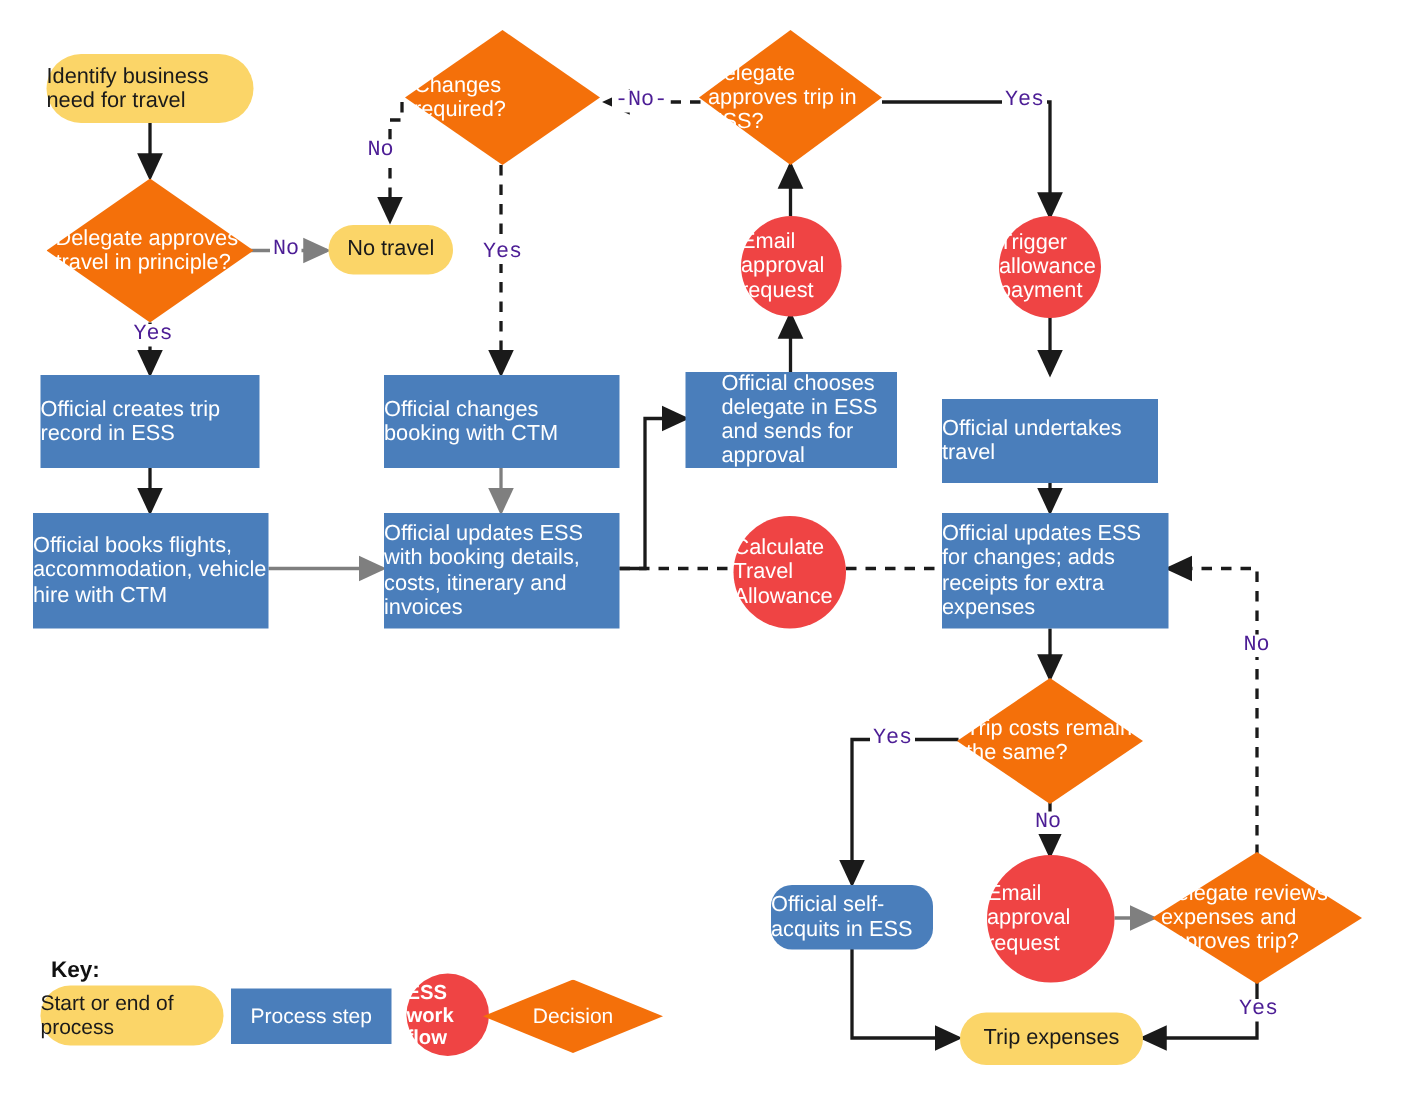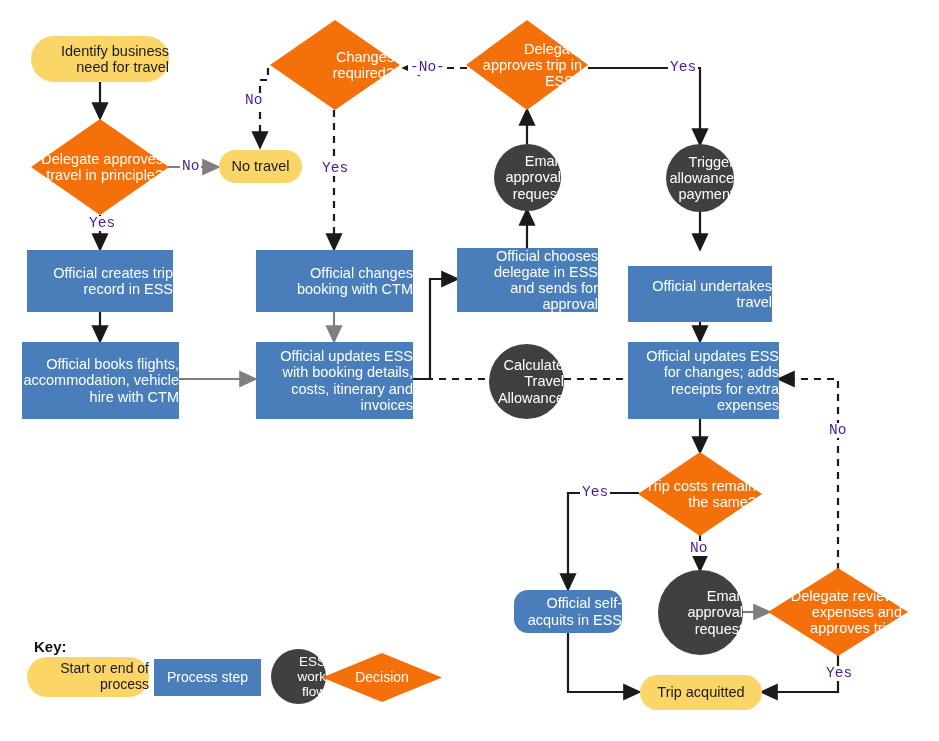--- a/index.html
+++ b/index.html
@@ -1,33 +1,33 @@
 <!DOCTYPE html>
 <html><head>
 <meta charset="utf-8">
 <style>
   html,body{margin:0;padding:0;background:#ffffff;}
   body{width:939px;height:741px;font-family:"Liberation Sans","DejaVu Sans",sans-serif;}
   #stage{position:relative;width:939px;height:741px;overflow:hidden;background:#fff;}
   svg#wires{position:absolute;left:0;top:0;width:939px;height:741px;}
-  .node{position:absolute;display:flex;align-items:center;justify-content:center;text-align:right;box-sizing:border-box;}
+  .node{position:absolute;display:flex;align-items:center;justify-content:center;text-align:left;box-sizing:border-box;}
   .node span{display:block;line-height:1.12;}
   .terminator{background:#FBD568;color:#1a1a1a;border-radius:999px;font-size:14.5px;}
   .process{background:#4A7EBB;color:#ffffff;font-size:14.5px;}
-  .essflow{background:#404040;color:#ffffff;border-radius:50%;font-size:14.5px;}
+  .essflow{background:#ef4444;color:#ffffff;border-radius:50%;font-size:14.5px;}
   .decision{color:#ffffff;font-size:14.5px;}
   .decision .dshape{position:absolute;left:0;top:0;width:100%;height:100%;background:#F4700A;
        clip-path:polygon(50% 0,100% 50%,50% 100%,0 50%);}
   .decision span{position:relative;z-index:2;padding:0 6px;}
   .edgelabel{position:absolute;font-size:14.5px;color:#4c1d95;background:#ffffff;
        padding:0 2px;line-height:1;white-space:nowrap;font-family:Liberation Mono, monospace;}
   .keytitle{position:absolute;font-size:15px;font-weight:bold;color:#111;}
   .kterm{font-size:14px;}
   .kproc{font-size:14px;}
-  .kess{font-size:13.5px;}
+  .kess{font-size:13.5px;font-weight:bold;}
   .kdec{font-size:14px;}
 </style>
 </head>
 <body>
 
 <div id="stage">
 
   <svg id="wires" viewBox="0 0 939 741" xmlns="http://www.w3.org/2000/svg">
     <defs>
       <marker id="arrDark" markerWidth="9" markerHeight="9" refX="7.2" refY="4.5" orient="auto">
@@ -163,21 +163,21 @@
   <div class="node essflow" style="left:658px;top:570px;width:85px;height:85px;">
     <span>Email approval request</span>
   </div>
 
   <div class="node decision" style="left:768px;top:568px;width:140px;height:88px;">
     <div class="dshape"></div>
     <span>Delegate reviews expenses and approves trip?</span>
   </div>
 
   <div class="node terminator" style="left:640px;top:675px;width:122px;height:35px;">
-    <span>Trip acquitted</span>
+    <span>Trip expenses</span>
   </div>
 
   <div class="edgelabel" style="left:180px;top:159px;">No</div>
   <div class="edgelabel" style="left:87px;top:216px;">Yes</div>
   <div class="edgelabel" style="left:243px;top:93px;">No</div>
   <div class="edgelabel" style="left:320px;top:161px;">Yes</div>
   <div class="edgelabel" style="left:408px;top:60px;">-No-</div>
   <div class="edgelabel" style="left:668px;top:60px;">Yes</div>
   <div class="edgelabel" style="left:580px;top:485px;">Yes</div>
   <div class="edgelabel" style="left:688px;top:541px;">No</div>

